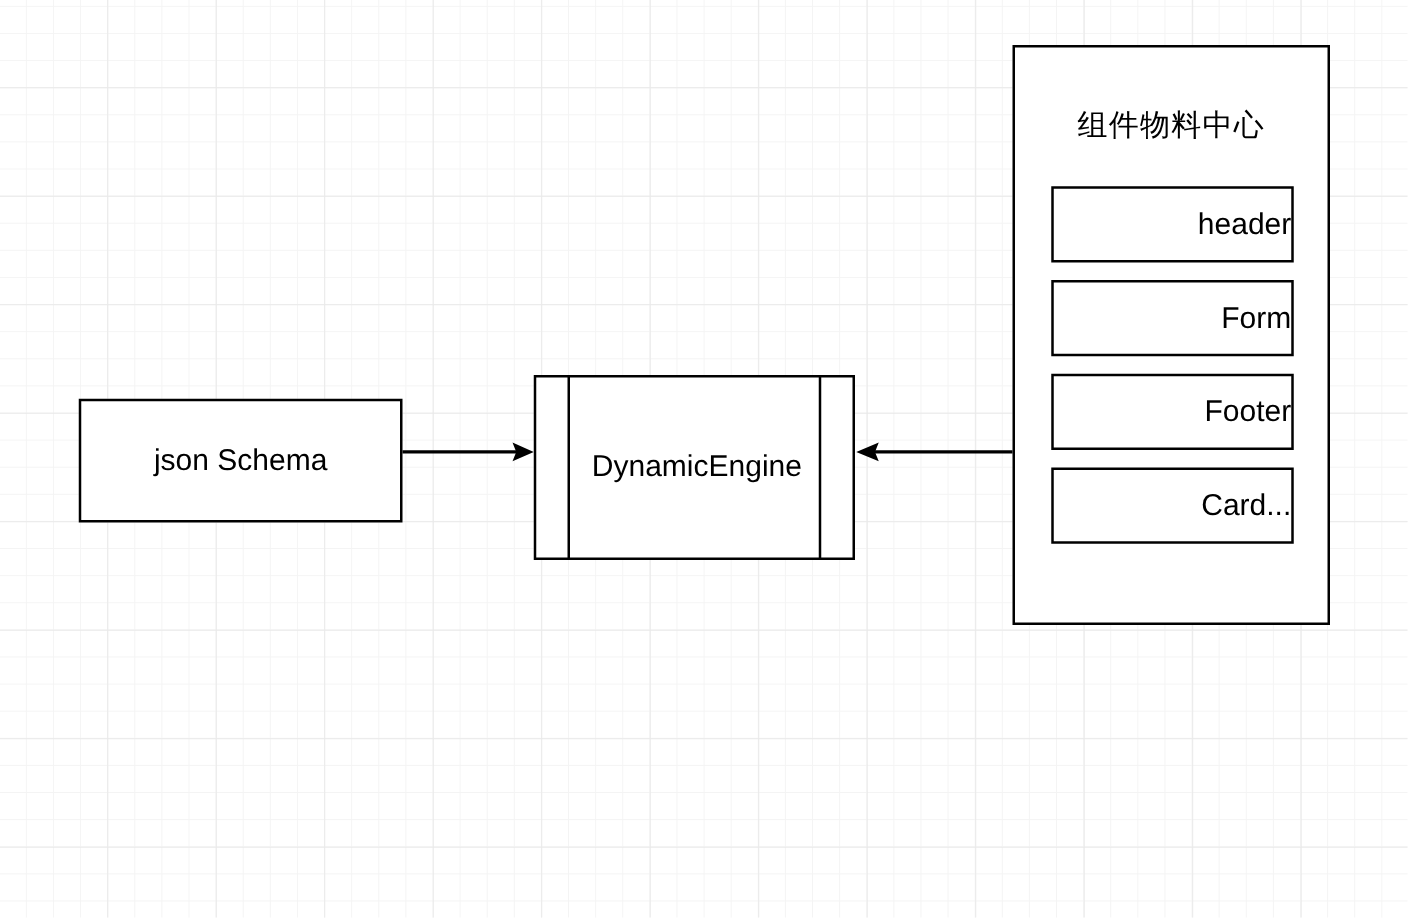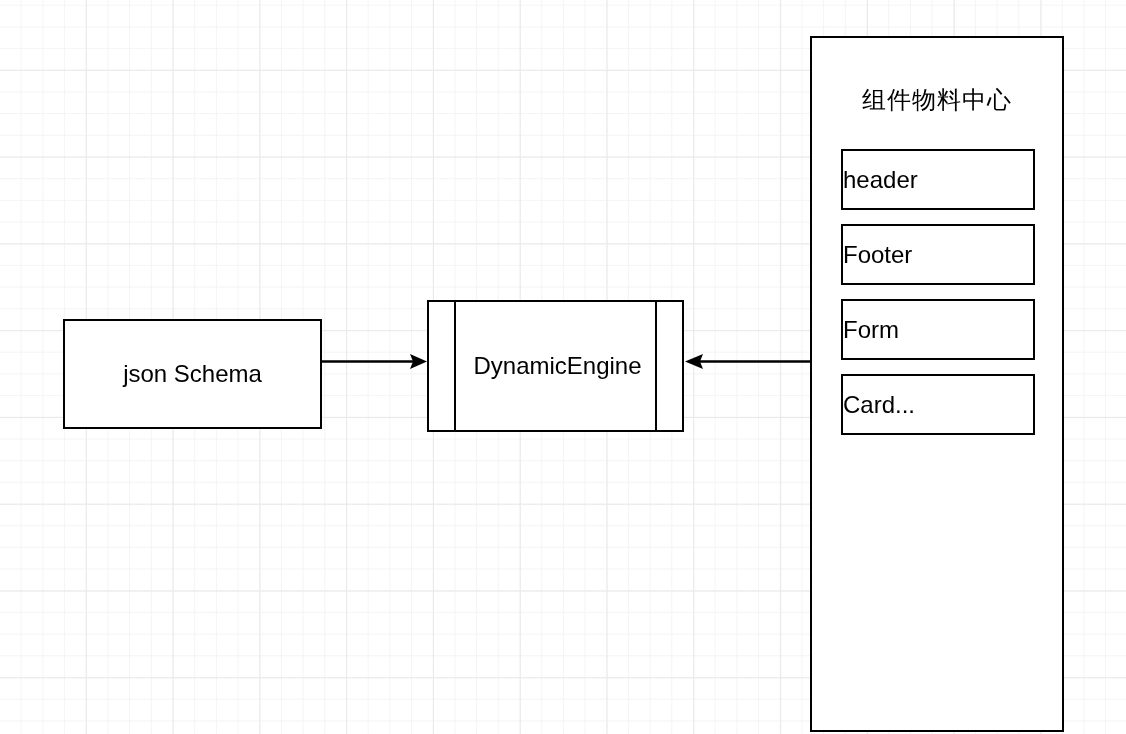--- a/index.html
+++ b/index.html
@@ -41,30 +41,30 @@
     align-items: center;
     justify-content: center;
     color: #000000;
   }
 
   
   #json-schema-node {
     left: 63px;
     top: 319px;
     width: 259px;
-    height: 110px;
+    height: 99px;
     font-size: 24px;
   }
 
   
   #dynamic-engine-node {
     left: 427px;
     top: 300px;
     width: 257px;
-    height: 132px;
+    height: 148px;
     font-size: 24px;
   }
   #dynamic-engine-node .divider {
     position: absolute;
     top: -2.4px;
     bottom: -2.4px;
     width: 0;
     border-left: 2.4px solid #000000;
   }
   #dynamic-engine-node .divider.left { left: 25px; }
@@ -75,21 +75,21 @@
     padding-left: 4px;
   }
 
   
   #material-center-panel {
     position: absolute;
     box-sizing: border-box;
     left: 810px;
     top: 36px;
     width: 254px;
-    height: 696px;
+    height: 464px;
     background: #ffffff;
     border: 2.4px solid #000000;
   }
   #material-center-title {
     position: absolute;
     left: 0;
     right: 0;
     top: 46px;
     text-align: center;
     font-size: 24px;
@@ -103,21 +103,21 @@
     width: 194px;
   }
   .material-item {
     box-sizing: border-box;
     width: 194px;
     height: 61px;
     background: #ffffff;
     border: 2.4px solid #000000;
     display: flex;
     align-items: center;
-    justify-content: flex-start;
+    justify-content: flex-end;
     font-size: 24px;
     color: #000000;
     margin-bottom: 14px;
   }
   .material-item:last-child { margin-bottom: 16px; }
 
   
   .connector {
     position: absolute;
     overflow: visible;
@@ -155,24 +155,24 @@
     <polygon points="1,15.5 19,8 16,15.5 19,23"></polygon>
   </svg>
 
   <div id="material-center-panel">
     <div id="material-center-title">组件物料中心</div>
     <div id="material-list">
       <div class="material-item">
         <span>header</span>
       </div>
       <div class="material-item">
-        <span>Footer</span>
+        <span>Form</span>
       </div>
       <div class="material-item">
-        <span>Form</span>
+        <span>Footer</span>
       </div>
       <div class="material-item">
         <span>Card...</span>
       </div>
     </div>
   </div>
 
 </div>
 
 </body></html>

